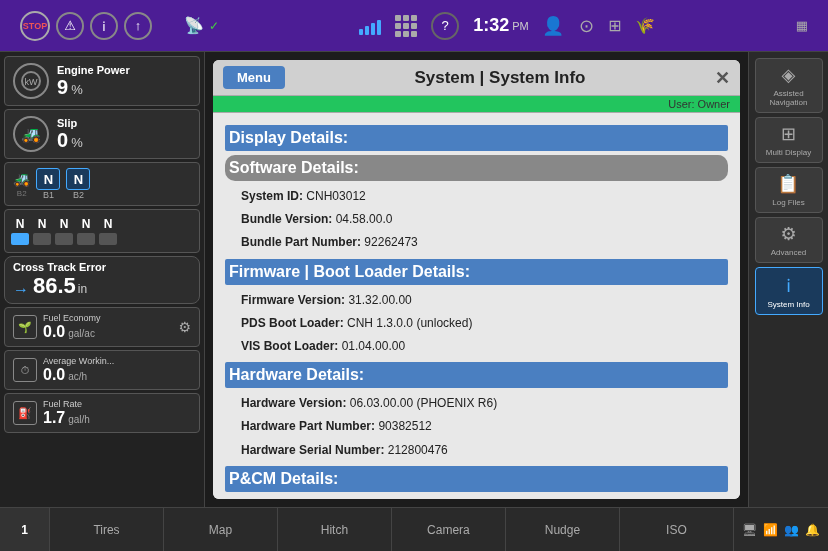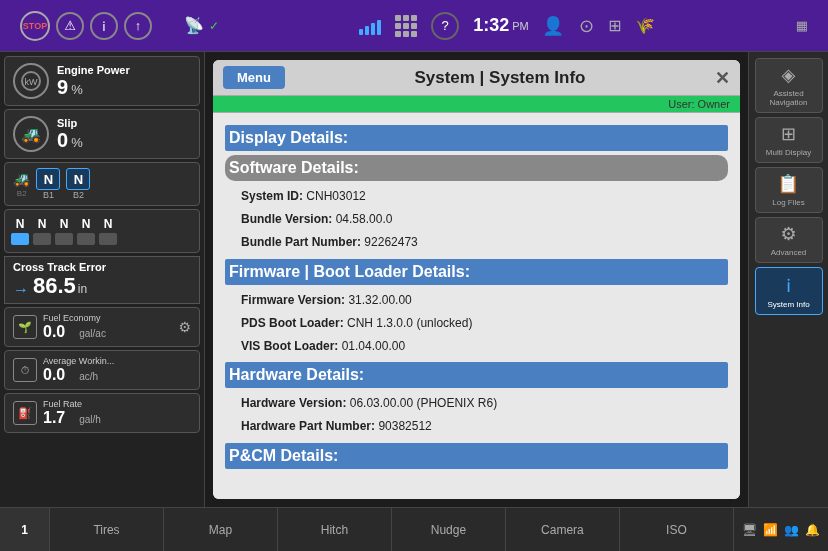--- a/index.html
+++ b/index.html
@@ -195,21 +195,21 @@
       background: #555;
       border-radius: 2px;
       margin-top: 2px;
     }
     .n-bar.active { background: #4af; }
 
     
     .cte-card {
       background: #2d2d2d;
       border: 1px solid #555;
-      border-radius: 0;
+      border-radius: 8px;
       padding: 4px 8px;
       min-height: 48px;
       display: flex;
       align-items: center;
       gap: 8px;
     }
     .cte-title {
       color: #fff;
       font-size: 11px;
       font-weight: bold;
@@ -250,21 +250,21 @@
       display: flex;
       flex-direction: column;
     }
     .small-title {
       color: #ccc;
       font-size: 9px;
     }
     .small-value-row {
       display: flex;
       align-items: baseline;
-      gap: 14px;
+      gap: 3px;
     }
     .small-value {
       color: #fff;
       font-size: 16px;
       font-weight: bold;
     }
     .small-unit {
       color: #aaa;
       font-size: 10px;
     }
@@ -675,20 +675,24 @@
 
         <div class="section-header">Hardware Details:</div>
         <div class="info-row">
           <span class="info-label">Hardware Version: </span>
           <span>06.03.00.00 (PHOENIX R6)</span>
         </div>
         <div class="info-row">
           <span class="info-label">Hardware Part Number: </span>
           <span>90382512</span>
         </div>
+        <div class="info-row">
+          <span class="info-label">Hardware Serial Number: </span>
+          <span>212800476</span>
+        </div>
 
         <div class="section-header">P&amp;CM Details:</div>
 
       </div>
     </div>
   </div>
 
   <div class="right-sidebar">
 
     <div class="right-btn">
@@ -727,24 +731,24 @@
   <div class="bottom-tab">
     <span>Tires</span>
   </div>
   <div class="bottom-tab">
     <span>Map</span>
   </div>
   <div class="bottom-tab">
     <span>Hitch</span>
   </div>
   <div class="bottom-tab">
+    <span>Camera</span>
+  </div>
+  <div class="bottom-tab">
     <span>Nudge</span>
-  </div>
-  <div class="bottom-tab">
-    <span>Camera</span>
   </div>
   <div class="bottom-tab">
     <span>ISO</span>
   </div>
   <div class="bottom-icons">
     <span>🖥</span>
     <span>📶</span>
     <span>👥</span>
     <span>🔔</span>
   </div>

